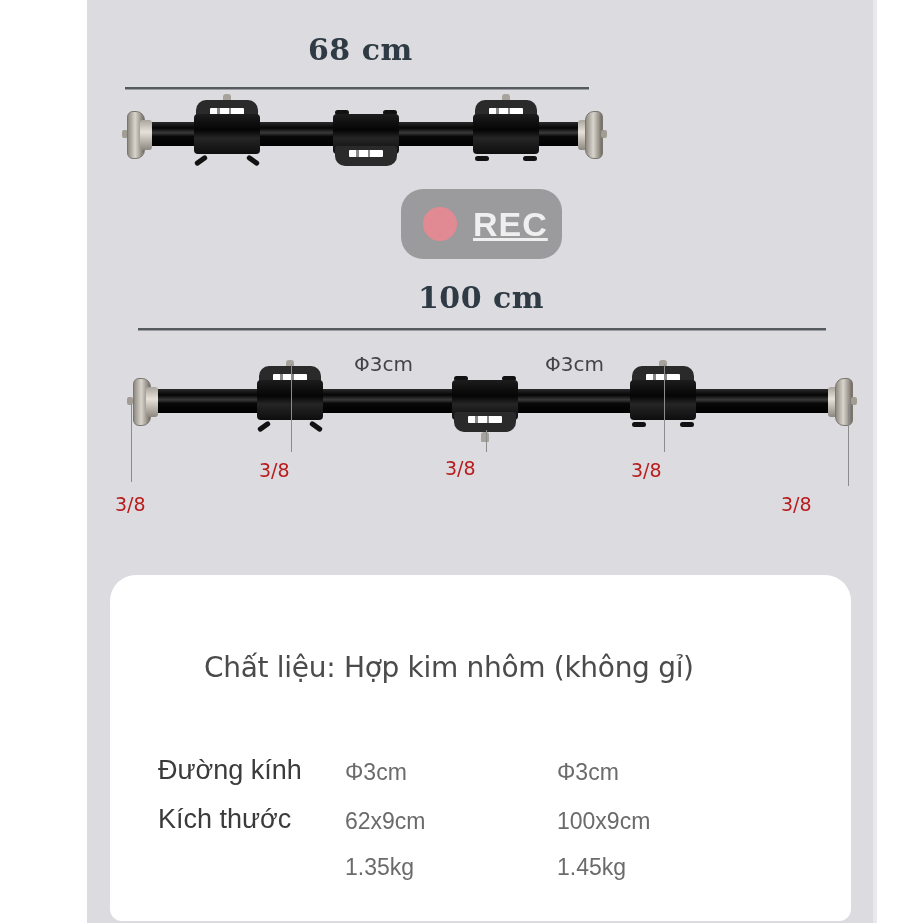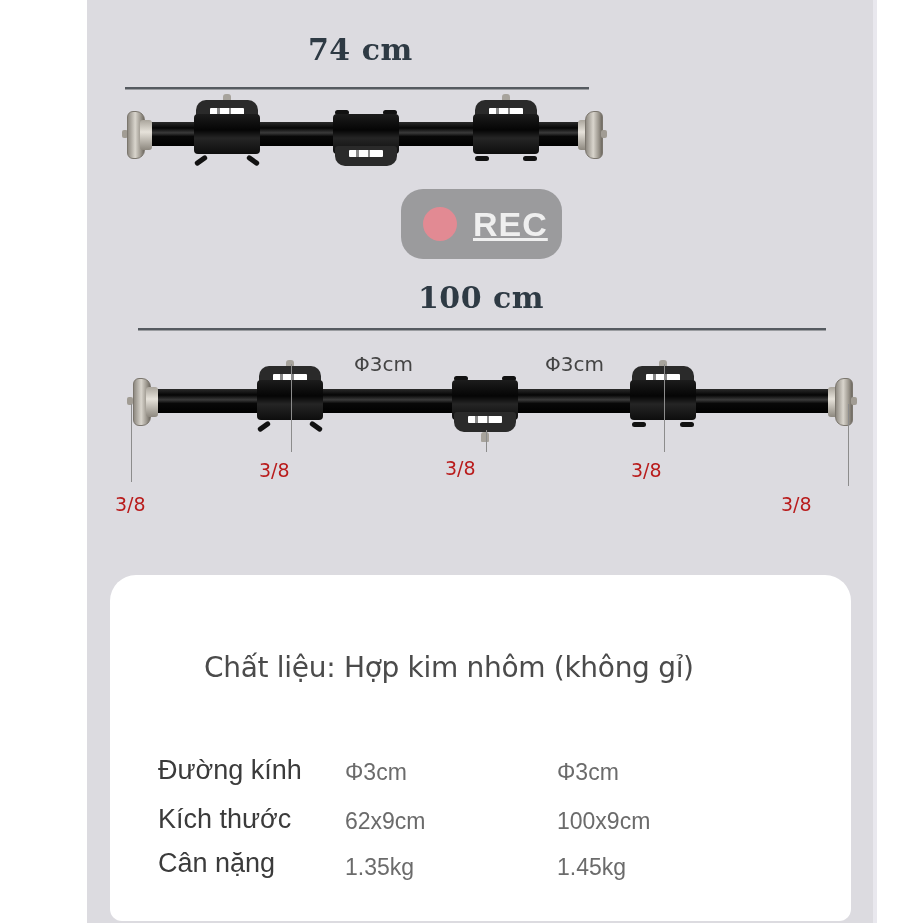--- a/index.html
+++ b/index.html
@@ -113,21 +113,21 @@
   }
   .spec-val.c1 { left: 235px; }
   .spec-val.c2 { left: 447px; }
 </style>
 </head>
 <body>
 
 <div class="panel"></div>
 <div class="panel-edge"></div>
 
-<div class="dim-label" style="left:308px; top:32px;">74 cm</div>
+<div class="dim-label" style="left:308px; top:32px;">68 cm</div>
 <div class="dim-line" style="left:125px; top:87px; width:464px;"></div>
 
 <div class="bar" style="left:0; top:0;">
   <div class="tube" style="left:140px; top:122px; width:450px;"></div>
   <div class="stud" style="left:122px; top:130px;"></div>
   <div class="endcap" style="left:127px; top:111px;"></div>
   <div class="endcap-neck" style="left:140px; top:120px;"></div>
   <div class="endcap-neck" style="left:578px; top:120px;"></div>
   <div class="endcap right" style="left:585px; top:111px;"></div>
   <div class="stud" style="left:601px; top:130px;"></div>
@@ -222,17 +222,16 @@
     <div class="spec-key" style="top:0;">Đường kính</div>
     <div class="spec-val c1" style="top:4px;">Φ3cm</div>
     <div class="spec-val c2" style="top:4px;">Φ3cm</div>
   </div>
   <div class="spec-row" style="top:229px;">
     <div class="spec-key" style="top:0;">Kích thước</div>
     <div class="spec-val c1" style="top:4px;">62x9cm</div>
     <div class="spec-val c2" style="top:4px;">100x9cm</div>
   </div>
   <div class="spec-row" style="top:273px;">
-    <div class="spec-key" style="top:0;">Cân nặng</div>
     <div class="spec-val c1" style="top:6px;">1.35kg</div>
     <div class="spec-val c2" style="top:6px;">1.45kg</div>
   </div>
 </div>
 
 </body></html>

